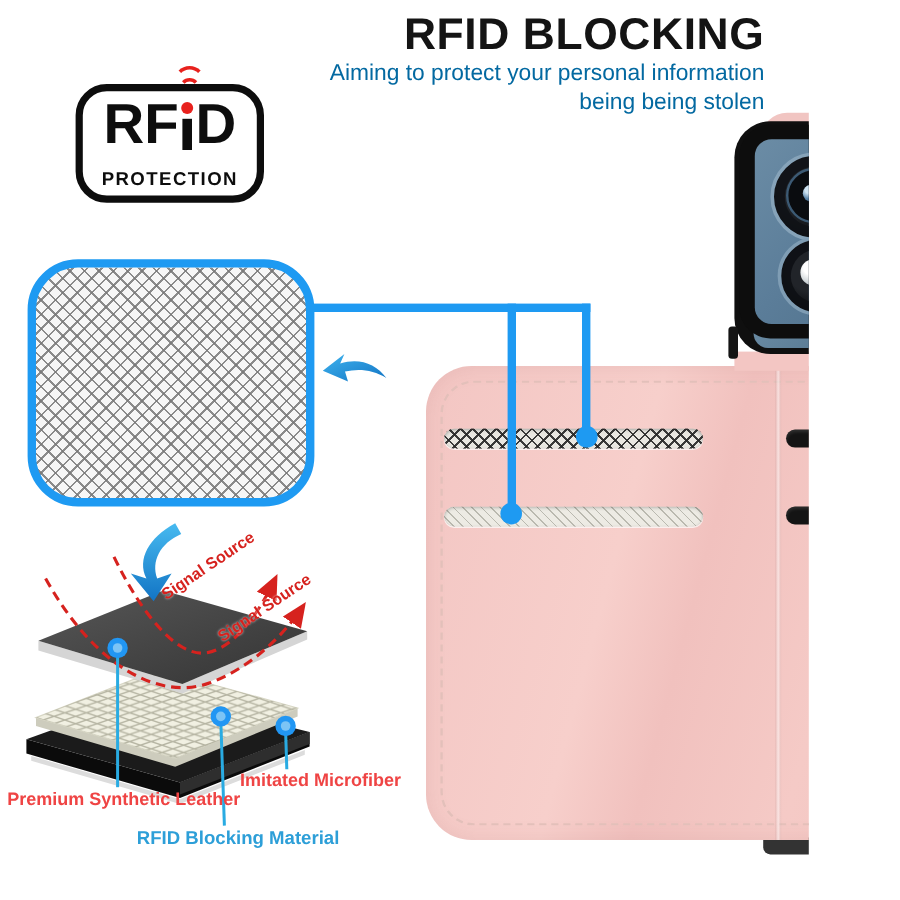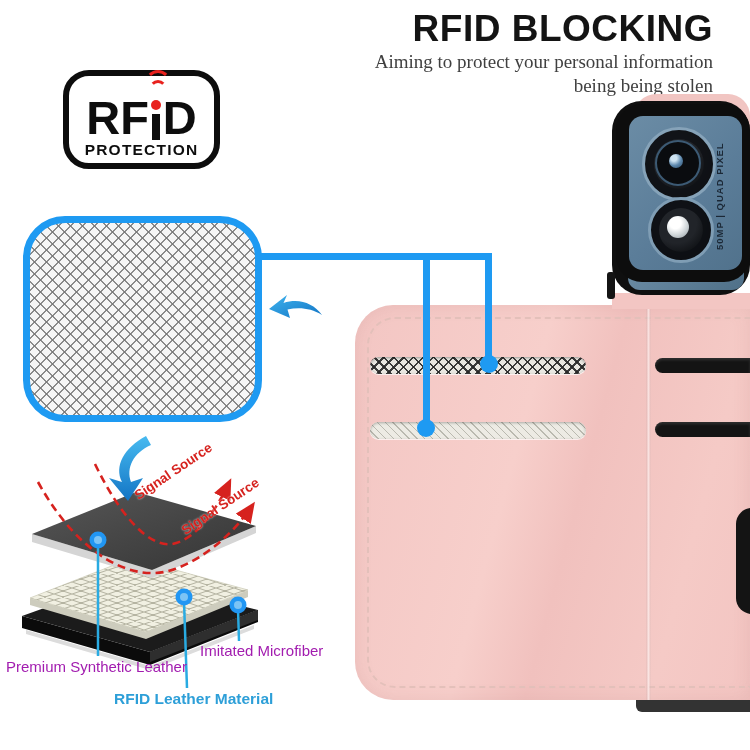--- a/index.html
+++ b/index.html
@@ -1,27 +1,27 @@
 <!DOCTYPE html>
 <html><head>
 <meta charset="utf-8">
 <style>
   html,body{margin:0;padding:0;background:#ffffff;}
   #canvas{
-    position:relative;width:750px;height:750px;background:#ffffff;overflow:hidden;
+    position:relative;width:674px;height:750px;background:#ffffff;overflow:hidden;
     font-family:"Liberation Sans",sans-serif;
   }
   
   .hdr{position:absolute;top:8px;right:37px;text-align:right;}
   .hdr-title{font-size:37px;font-weight:800;color:#141414;letter-spacing:.5px;line-height:42px;}
-  .hdr-sub{font-size:19px;color:#404040;line-height:23.5px;font-family:Liberation Serif, serif;}
+  .hdr-sub{font-size:19px;color:#0369a1;line-height:23.5px;}
   
   .badge{position:absolute;left:63px;top:70px;width:145px;height:87px;border:6px solid #0d0d0d;
          border-radius:26px;background:#fff;text-align:center;}
-  .rfid-line{display:flex;justify-content:center;align-items:flex-end;height:62px;margin-top:3px;
+  .rfid-line{display:flex;justify-content:center;height:62px;margin-top:3px;
              font-size:47px;font-weight:800;color:#0d0d0d;line-height:1;}
   .i-wrap{position:relative;width:14px;height:47px;display:inline-block;}
   .i-stem{position:absolute;left:3px;bottom:1px;width:8px;height:26px;background:#0d0d0d;}
   .i-dot{position:absolute;left:2px;bottom:31px;width:10px;height:10px;border-radius:50%;background:#e8211d;}
   .arc{position:absolute;border:3px solid transparent;border-top-color:#e8211d;border-radius:50%;}
   .arc1{left:0px;bottom:43px;width:12px;height:12px;}
   .arc2{left:-4px;bottom:45px;width:20px;height:20px;}
   .badge-sub{font-size:15.5px;font-weight:700;letter-spacing:1.2px;color:#0d0d0d;margin-top:0px;}
   
   .meshbox{position:absolute;left:23px;top:216px;width:225px;height:192px;border:7px solid #1e9af2;border-radius:42px;
@@ -87,21 +87,21 @@
   .lens2-dot{position:absolute;left:667px;top:216px;width:22px;height:22px;border-radius:50%;
          background:radial-gradient(circle at 38% 32%, #ffffff 0 28%, #cfd5d8 60%, #8d979c 100%);}
   .cam-text{position:absolute;left:714px;top:142px;height:108px;width:16px;
             writing-mode:vertical-rl;transform:rotate(180deg);
             font-size:9.5px;font-weight:700;letter-spacing:1px;color:#1b2836;text-align:center;}
   .side-btn{position:absolute;left:607px;top:272px;width:8px;height:27px;border-radius:3px;background:#141414;}
   
   .arrow-svg{position:absolute;z-index:32;}
   
   .diagram-svg{position:absolute;left:0px;top:430px;z-index:20;}
-  .lbl{position:absolute;z-index:25;color:#a21caf;}
+  .lbl{position:absolute;z-index:25;color:#ef4444;font-weight:bold;}
   .lbl-premium{left:6px;top:658px;font-size:15px;}
   .lbl-blocking{left:114px;top:690px;font-size:15.5px;color:#2d9fd8;font-weight:600;}
   .lbl-micro{left:200px;top:642px;font-size:15px;}
   .lbl-signal{position:absolute;z-index:26;font-size:13.5px;font-weight:700;color:#d6221e;
               transform-origin:0 50%;transform:rotate(-34deg);text-shadow:0 0 2px rgba(255,255,255,.8);}
   .sig1{left:136px;top:489px;}
   .sig2{left:183px;top:524px;}
 </style>
 </head>
 <body>
@@ -227,16 +227,16 @@
       <circle cx="184" cy="597" r="8.5" fill="#2196f3"></circle>
         <circle cx="184" cy="597" r="4" fill="#7cc4f5"></circle>
       <circle cx="238" cy="605" r="8.5" fill="#2196f3"></circle>
         <circle cx="238" cy="605" r="4" fill="#7cc4f5"></circle>
     </g>
   </svg>
 
   <div class="lbl-signal sig1">Signal Source</div>
   <div class="lbl-signal sig2">Signal Source</div>
   <div class="lbl lbl-premium">Premium Synthetic Leather</div>
-  <div class="lbl lbl-blocking">RFID Leather Material</div>
+  <div class="lbl lbl-blocking">RFID Blocking Material</div>
   <div class="lbl lbl-micro">Imitated Microfiber</div>
 
 </div>
 
 </body></html>

